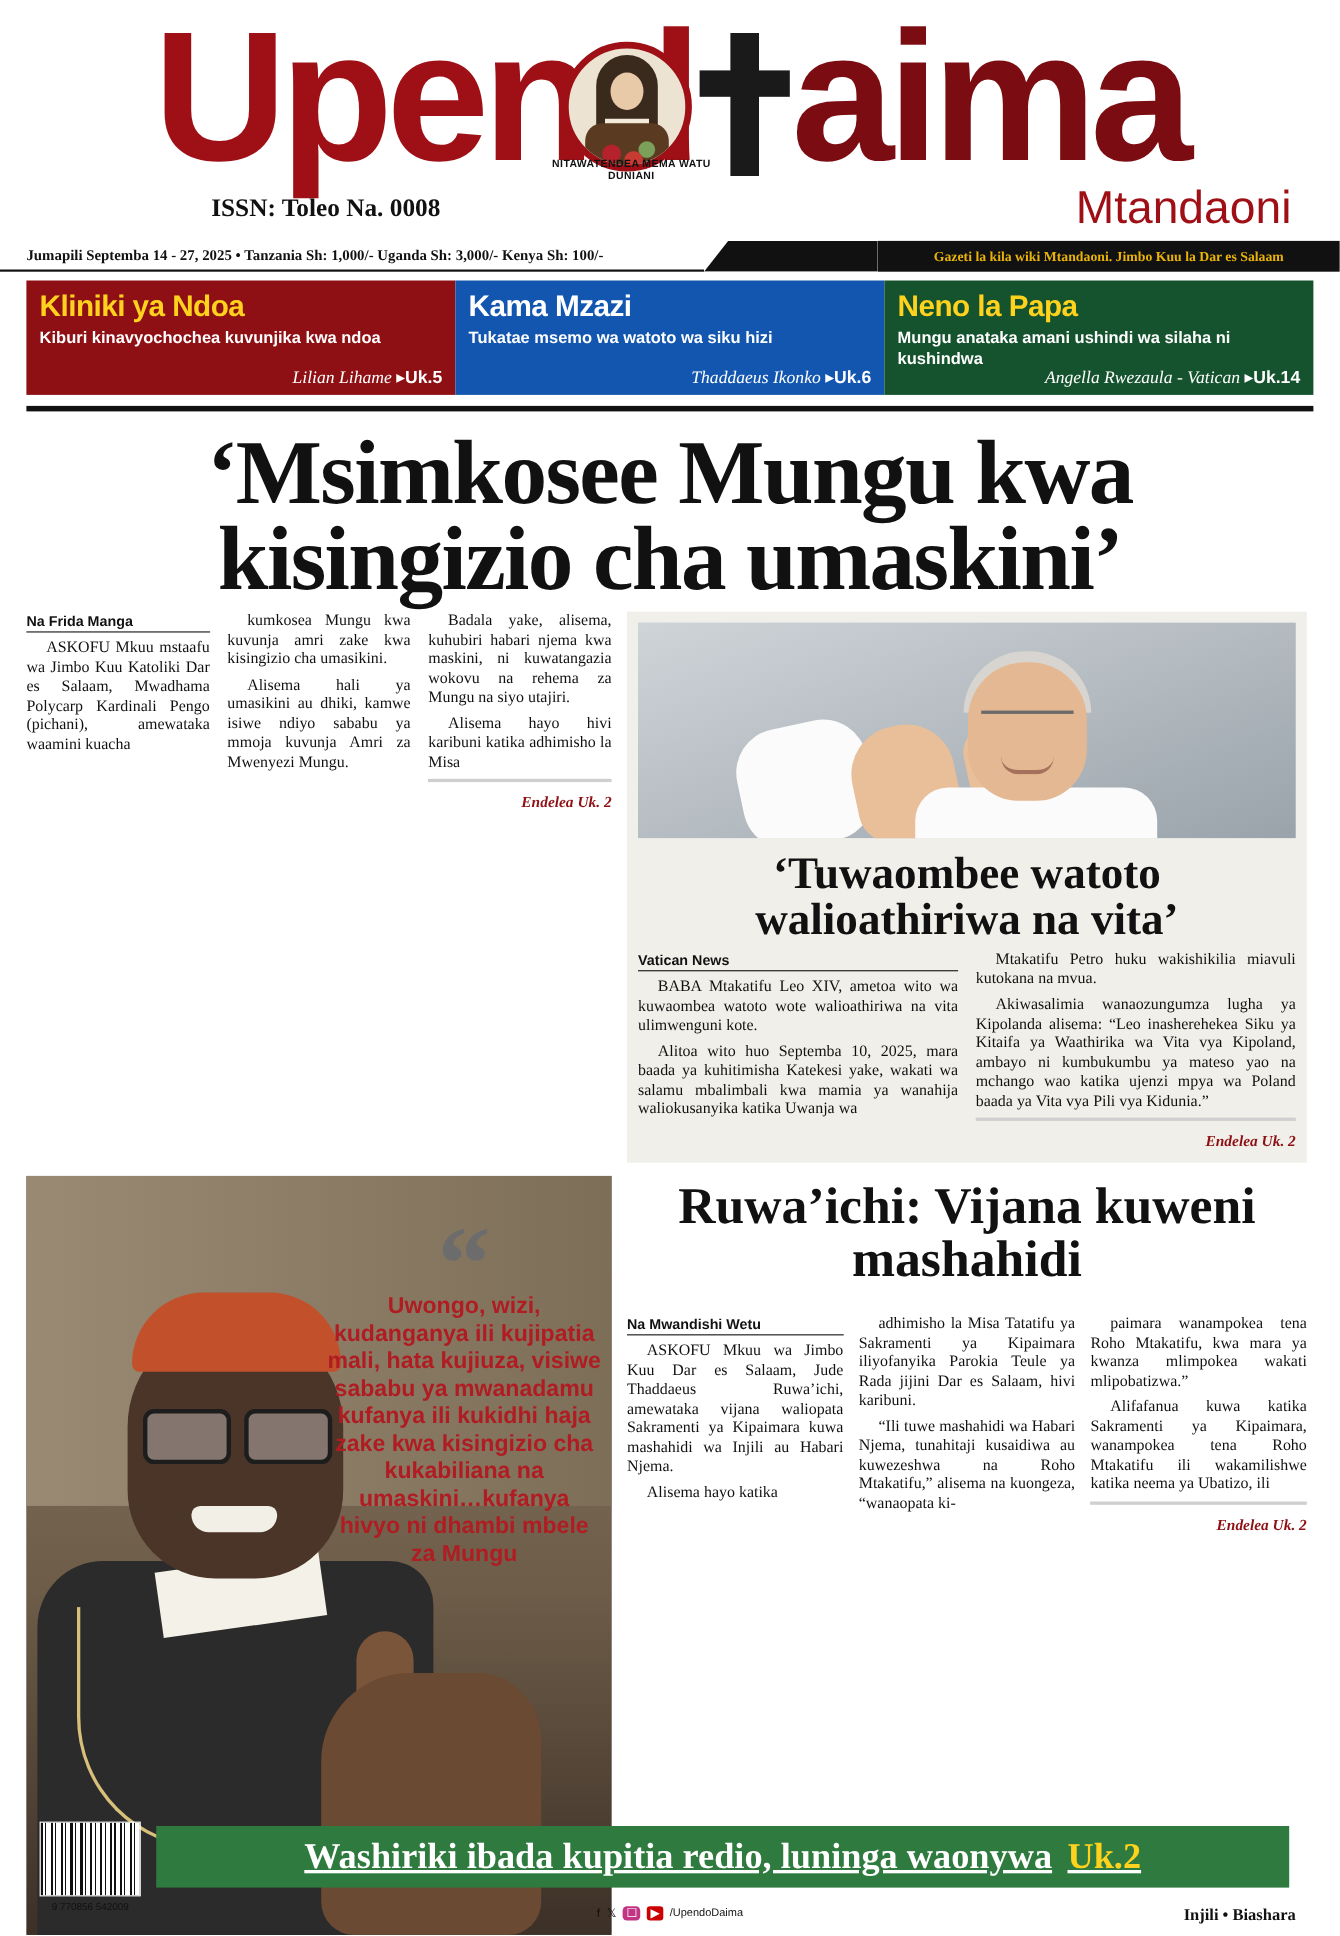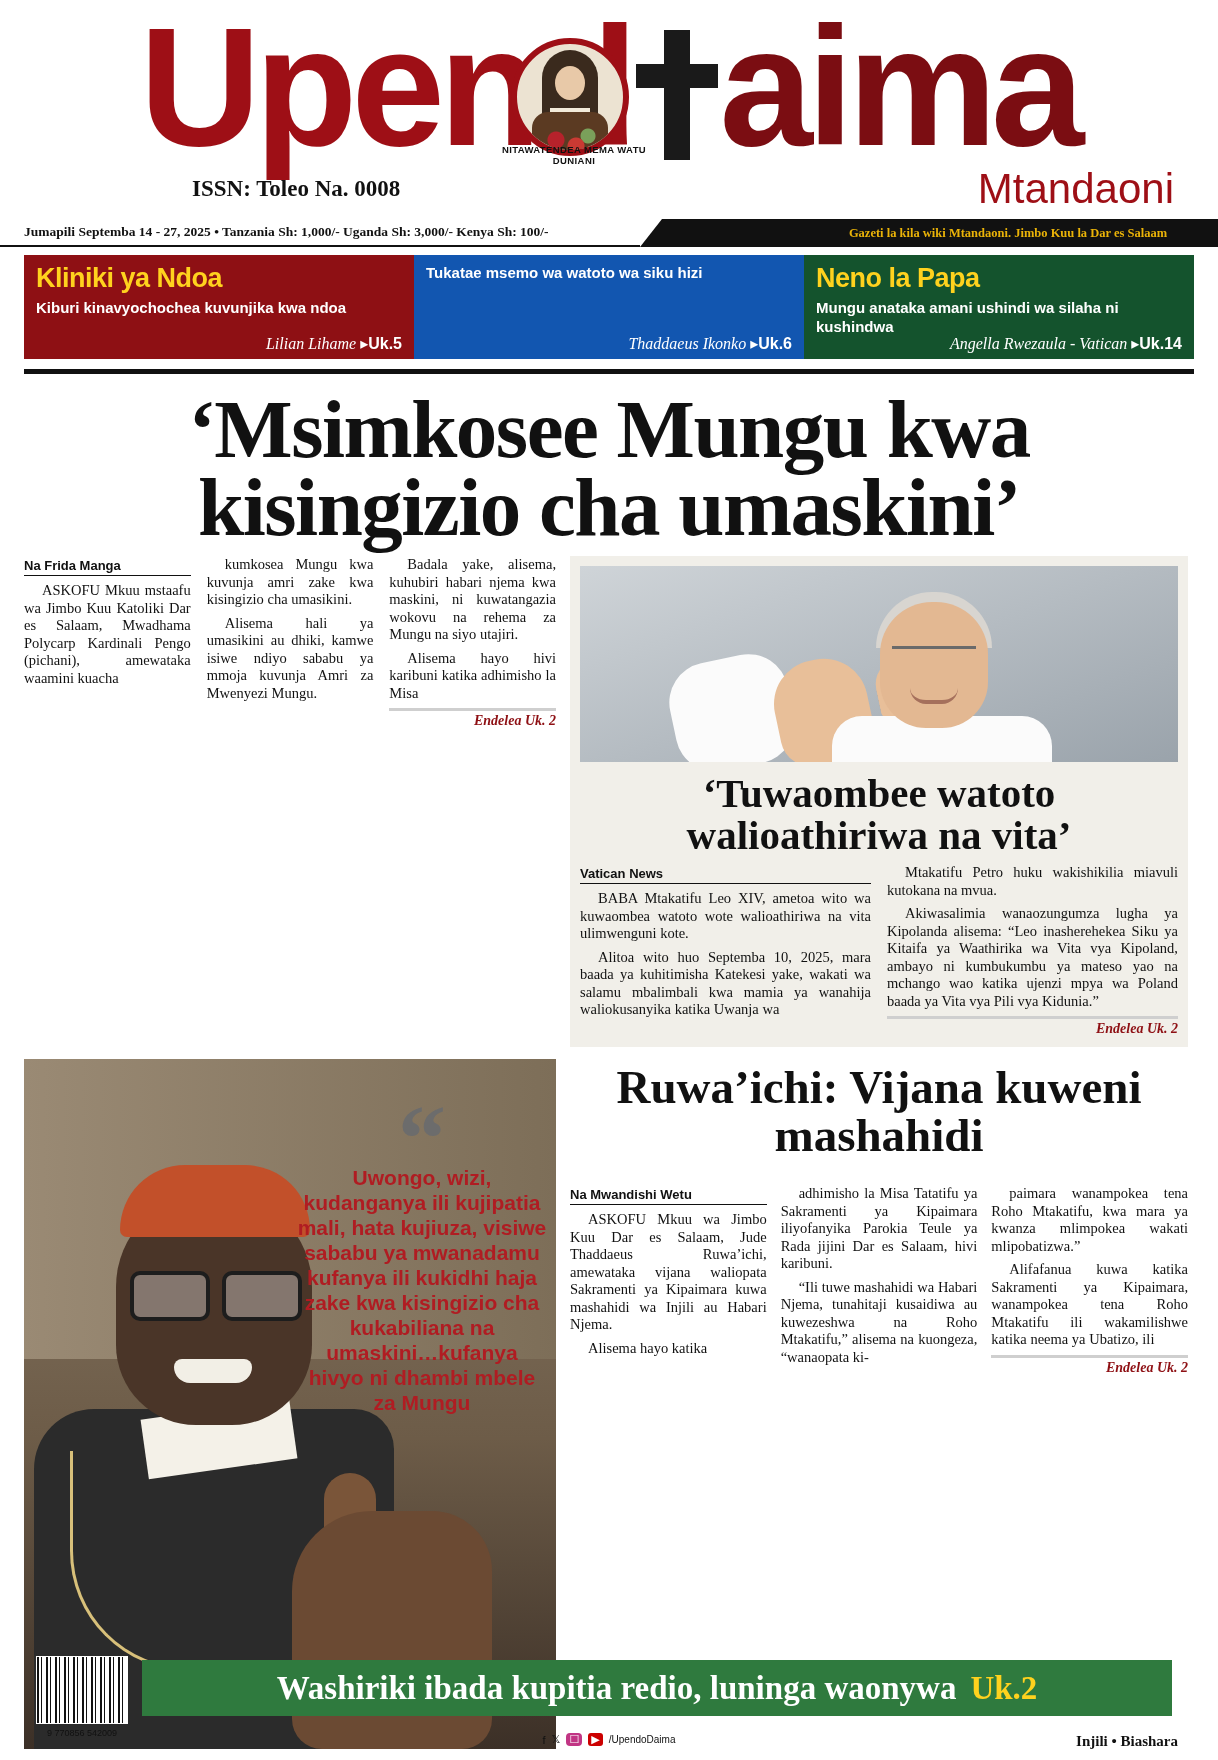--- a/index.html
+++ b/index.html
@@ -171,21 +171,21 @@
   }
   .col p {
     margin:0 0 6px 0;
     font-size:14.5px; line-height:17.5px;
     text-align:justify;
     text-indent:18px;
   }
   .jump {
     text-align:right; font-style:italic; font-weight:bold;
     font-size:14px; color:#8e1014;
-    border-top:3px solid #cfcfcf; padding-top:2px; margin-top:4px;
+    border-top:3px solid #cfcfcf; padding-top:12px; margin-top:4px;
   }
 
   .top-grid { display:flex; gap:14px; align-items:flex-start; }
   .top-left { width:532px; display:flex; gap:16px; }
   .top-left .col { flex:1; }
   .top-right { width:618px; background:#f1efe9; padding:10px; }
 
   .pope-photo {
     width:100%; height:196px; background:#d9d9d9; position:relative; overflow:hidden;
   }
@@ -248,21 +248,21 @@
     font-weight:bold; font-size:47px; line-height:48px;
     text-align:center; margin:4px 0 26px 0;
   }
 
   
   .footer { position:absolute; left:0; bottom:0; width:1218px; height:120px; }
   .footer-banner {
     position:absolute; left:142px; bottom:44px; width:1030px; height:56px;
     background:#2f7a3e; color:#fff;
     display:flex; align-items:center; justify-content:center;
-    font-family:"Liberation Serif", serif; font-weight:bold; font-size:33px;
+    font-family:"Liberation Serif", serif; font-weight:bold; font-size:33px;text-decoration:underline;
   }
   .footer-banner .pg { color:#ffd21e; margin-left:14px; }
   .barcode {
     position:absolute; left:36px; bottom:36px; width:92px; height:68px;
     background:repeating-linear-gradient(90deg,#111 0 2px,#fff 2px 4px,#111 4px 5px,#fff 5px 9px);
     border:1px solid #fff;
   }
   .barcode-num {
     position:absolute; left:22px; bottom:22px; width:120px;
     font-family:"Liberation Sans", sans-serif; font-size:9px; text-align:center;
@@ -315,20 +315,21 @@
   <div class="teasers">
     <div class="teaser t-red">
       <h3>Kliniki ya Ndoa</h3>
       <p>Kiburi kinavyochochea kuvunjika kwa ndoa</p>
       <div class="by">
         <span>Lilian Lihame</span>
         <span class="arrow">▸</span><b>Uk.5</b>
       </div>
     </div>
     <div class="teaser t-blue">
+      <h3>Kama Mzazi</h3>
       <p>Tukatae msemo wa watoto wa siku hizi</p>
       <div class="by">
         <span>Thaddaeus Ikonko</span>
         <span class="arrow">▸</span><b>Uk.6</b>
       </div>
     </div>
     <div class="teaser t-red2">
       <h3>Neno la Papa</h3>
       <p>Mungu anataka amani ushindi wa silaha ni kushindwa</p>
       <div class="by">

